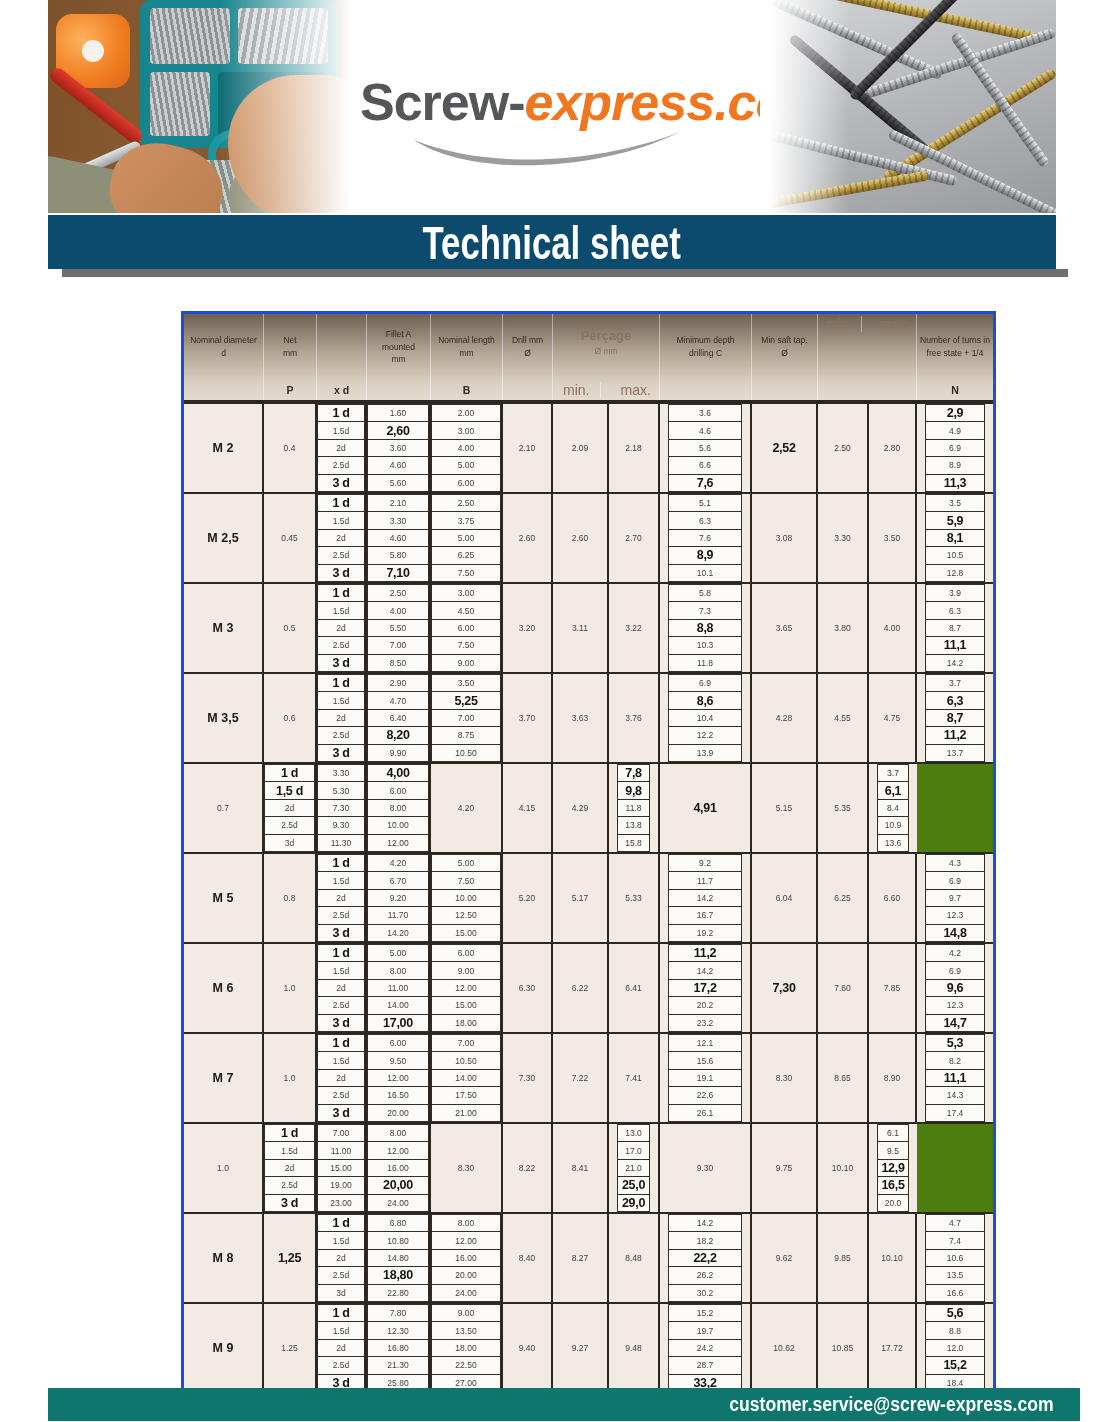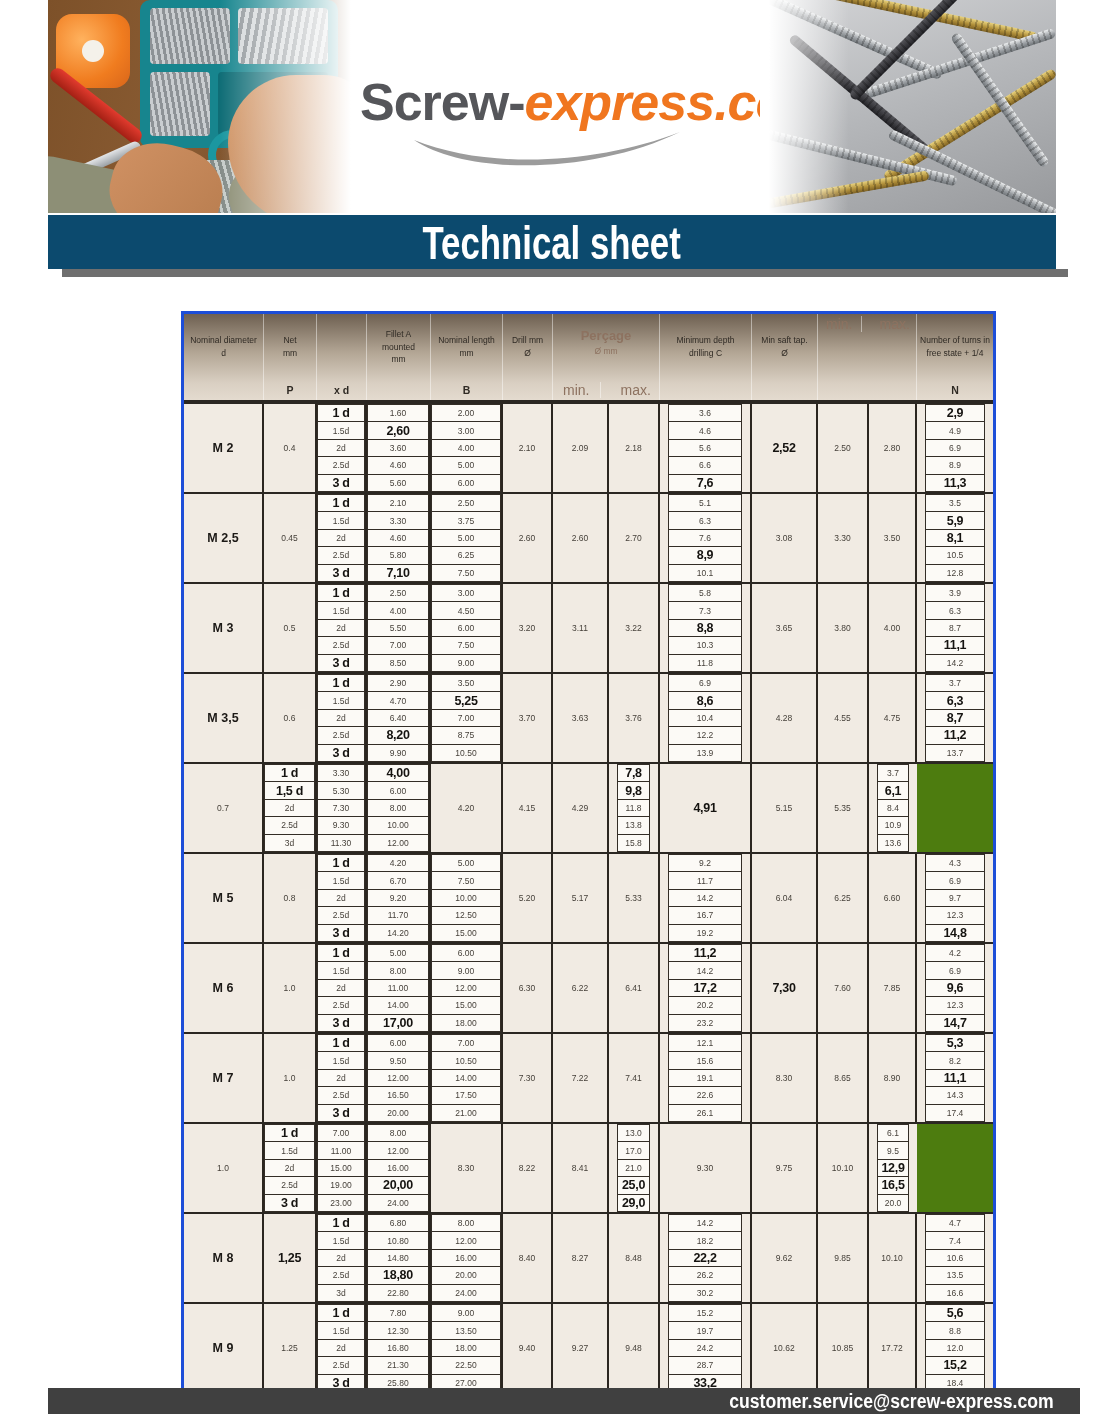--- a/index.html
+++ b/index.html
@@ -83,21 +83,21 @@
   .stack{display:flex;flex-direction:column;height:100%;}
   .stack .box{flex:1;display:flex;align-items:center;justify-content:center;
               background:#fcfaf6;border:1px solid #332d26;margin-top:-1px;min-height:0;}
   .stack .box:first-child{margin-top:0;}
   .stack.inset .box{margin-left:8px;margin-right:8px;}
   .v{font-size:8.5px;color:#46413a;white-space:nowrap;}
   .v.b{font-size:12.5px;font-weight:700;color:#151310;letter-spacing:-.3px;}
   .size-label{font-size:12.5px;font-weight:700;color:#1c1916;}
 
   
-  .footer{position:absolute;left:48px;top:1388px;width:1032px;height:26px;background:#404040;
+  .footer{position:absolute;left:48px;top:1388px;width:1032px;height:33px;background:#0f766e;
           display:flex;align-items:center;justify-content:flex-end;padding-right:26px;box-sizing:border-box;}
   .footer-email{color:#fff;font-size:20px;font-weight:700;transform:scaleX(.88);transform-origin:right center;}
 </style>
 </head>
 <body>
 
 <div class="page">
 
   <div class="photo photo-left">
     <div class="pl-box">

